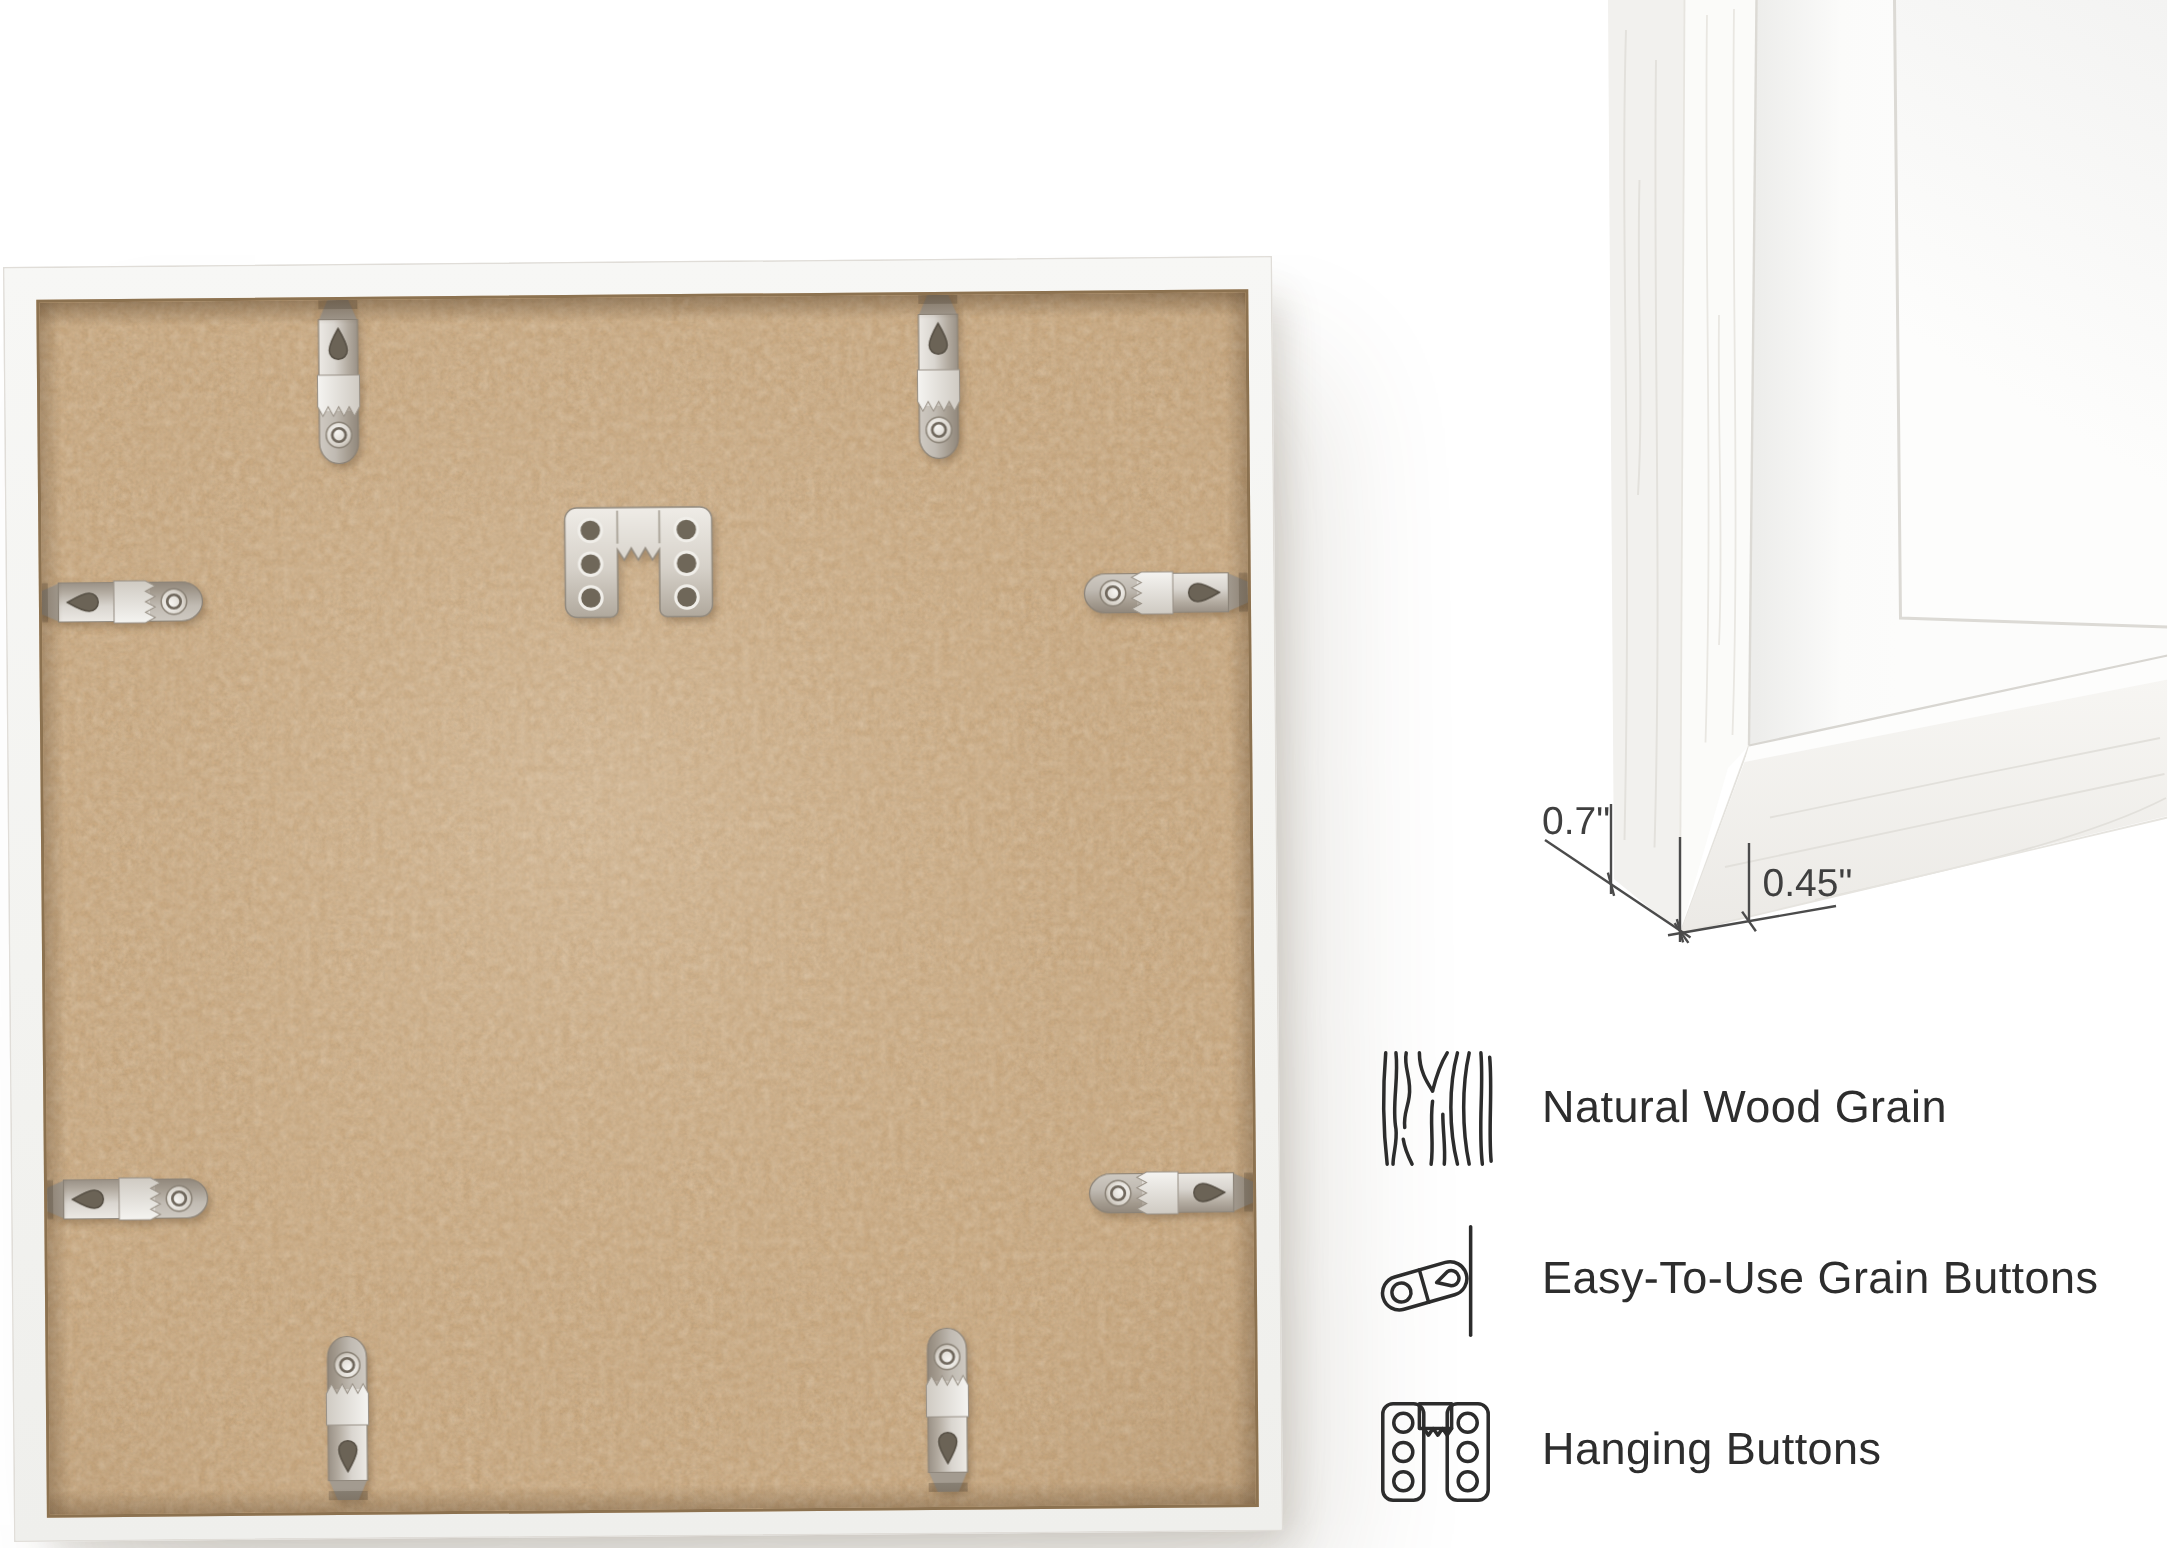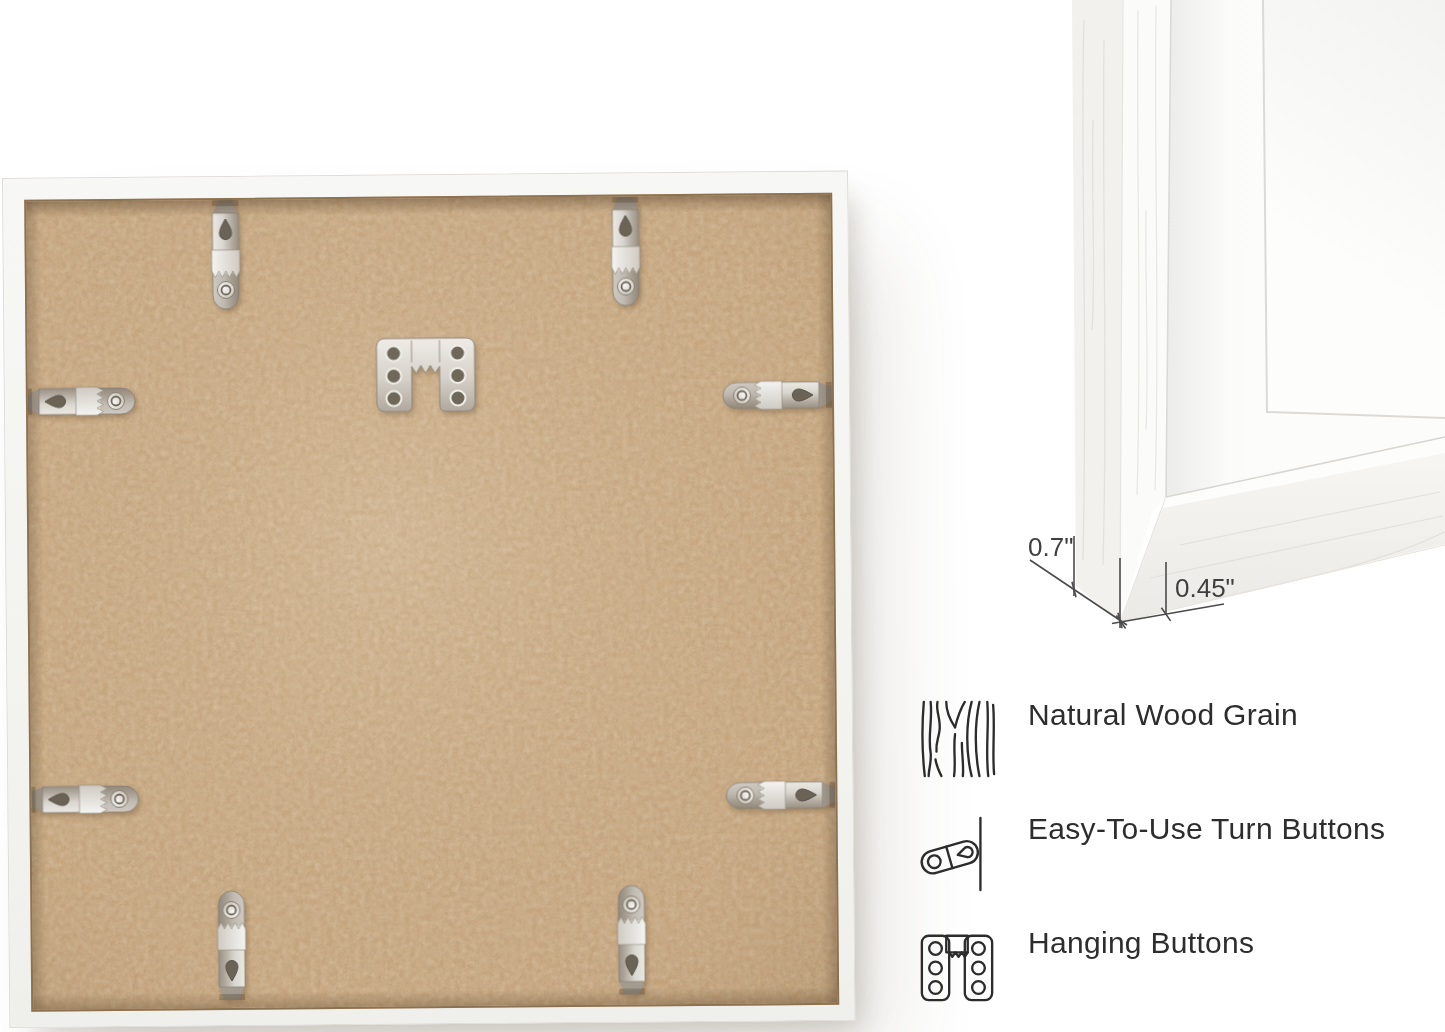--- a/index.html
+++ b/index.html
@@ -30,21 +30,21 @@
     box-sizing:content-box;
   }
   .mdf-board svg{position:absolute;left:0;top:0;}
   .hw{filter:drop-shadow(2.5px 3.5px 2.5px rgba(95,70,40,.35));}
 
   
   .corner-detail{position:absolute;left:1000px;top:0;width:445px;height:680px;}
 
   
   .features{position:absolute;left:916px;top:698px;width:515px;}
-  .feature-row{display:flex;height:82px;margin-bottom:32px;}
+  .feature-row{display:flex;align-items:center;height:82px;margin-bottom:32px;}
   .feature-icon{width:82px;height:82px;flex:0 0 82px;}
   .feature-icon svg{width:100%;height:100%;stroke:#2c2c2c;fill:none;
     stroke-width:2.4;stroke-linecap:round;stroke-linejoin:round;}
   .feature-label{margin-left:30px;font-size:30px;color:#2d2d2d;
     letter-spacing:.3px;white-space:nowrap;}
 
   
   .dim-text{font-family:"Liberation Sans",sans-serif;font-size:26px;fill:#3f3f3f;}
   .dim-stroke{stroke:#4b4b4b;stroke-width:1.6;fill:none;}
 </style>
@@ -259,21 +259,21 @@
         <svg viewBox="0 0 84 84">
           <line x1="66" y1="6" x2="66" y2="80"></line>
           <g transform="rotate(-16 34 46)">
             <rect x="5" y="35" width="59" height="23" rx="11.5"></rect>
             <line x1="34" y1="35" x2="34" y2="58"></line>
             <circle cx="18" cy="46.5" r="6.5"></circle>
             <path d="M43,46.5 L52,41.5 A5.2,5.2 0 1 1 52,51.5 Z"></path>
           </g>
         </svg>
       </div>
-      <div class="feature-label">Easy-To-Use Turn Buttons</div>
+      <div class="feature-label">Easy-To-Use Grain Buttons</div>
     </div>
 
     <div class="feature-row">
       <div class="feature-icon">
         <svg viewBox="0 0 84 84">
           <rect x="6" y="10" width="28" height="66" rx="7"></rect>
           <rect x="50" y="10" width="28" height="66" rx="7"></rect>
           <rect x="31" y="10" width="22" height="17"></rect>
           <path d="M34,27 l3.2,4.5 3.2,-4.5 3.2,4.5 3.2,-4.5 3.2,4.5 3,-4.5"></path>
           <circle cx="20" cy="23" r="6.5"></circle>

